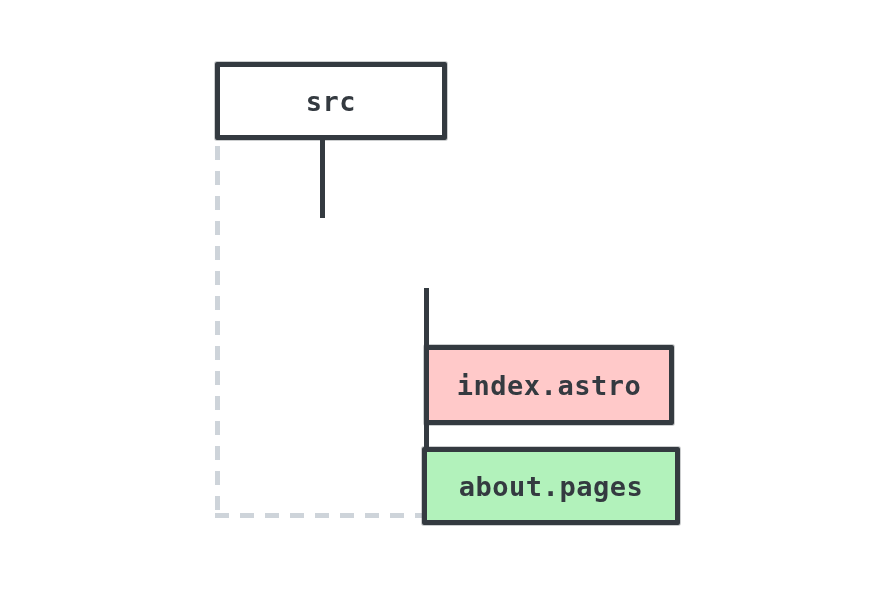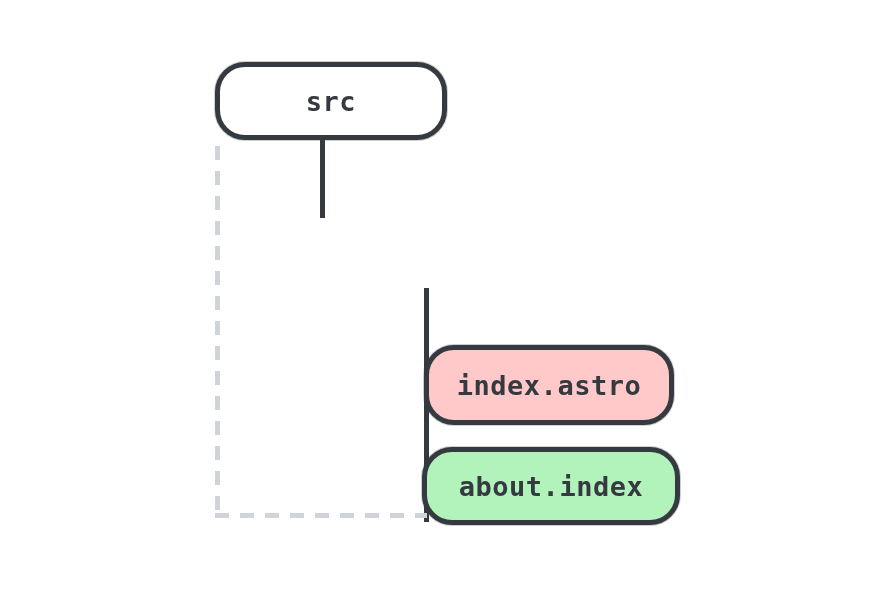--- a/index.html
+++ b/index.html
@@ -12,21 +12,21 @@
     position: relative;
     width: 895px;
     height: 597px;
     background: var(--bg, #ffffff);
     overflow: hidden;
   }
   .node {
     position: absolute;
     box-sizing: border-box;
     border: 5px solid var(--stroke, #343a40);
-    border-radius: 30px;
+    border-radius: 2px;
     background: #ffffff;
     display: flex;
     align-items: center;
     justify-content: center;
     z-index: 3;
     box-shadow: 0 0 0 1px rgba(52,58,64,0.25);
   }
   .node .label {
     color: var(--stroke, #343a40);
     font-size: 27px;
@@ -79,16 +79,16 @@
   <div class="node" id="node-src" style="background: rgb(255, 255, 255);">
     <span class="label">src</span>
   </div>
 
 
   <div class="node" id="node-index" style="background: rgb(255, 201, 201);">
     <span class="label">index.astro</span>
   </div>
 
   <div class="node" id="node-about" style="background: rgb(178, 242, 187);">
-    <span class="label">about.index</span>
+    <span class="label">about.pages</span>
   </div>
 
 </div>
 
 </body></html>

